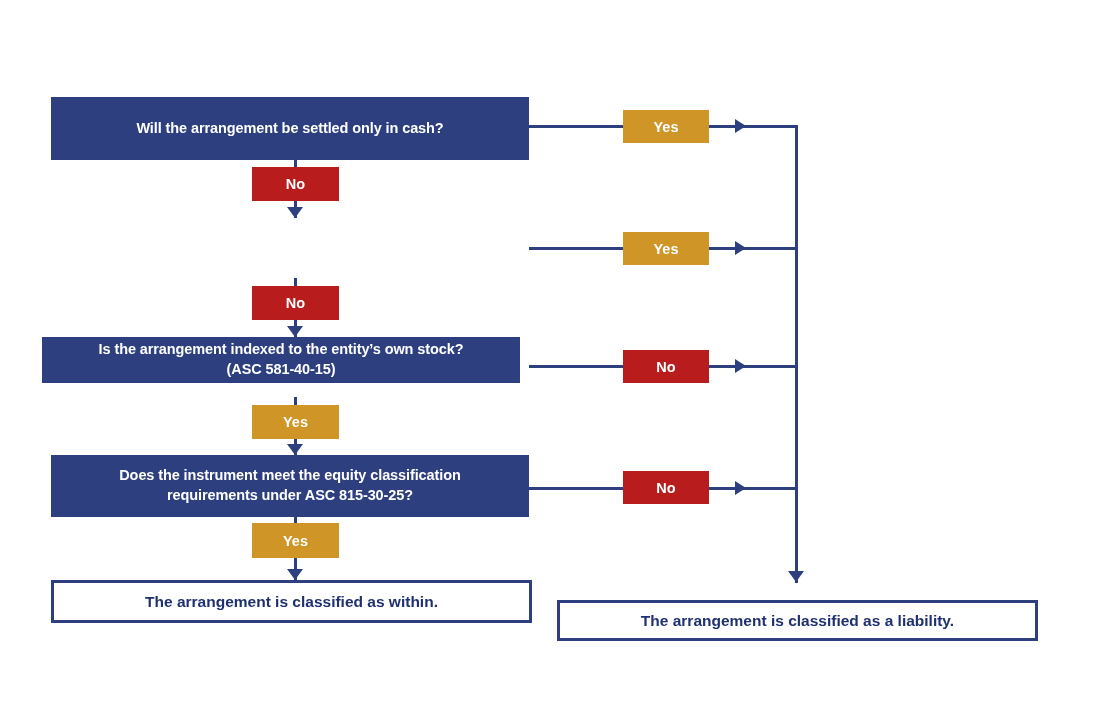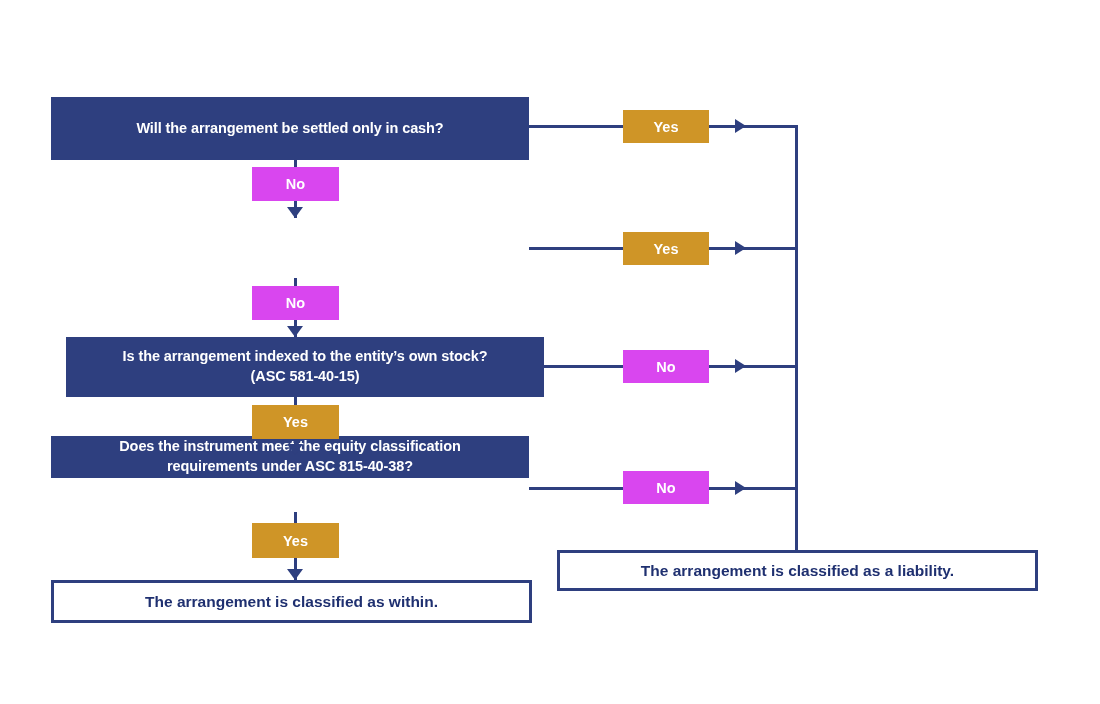--- a/index.html
+++ b/index.html
@@ -42,21 +42,21 @@
     position: absolute;
     display: flex;
     align-items: center;
     justify-content: center;
     color: #ffffff;
     font-size: 14.5px;
     font-weight: bold;
     box-sizing: border-box;
     z-index: 4;
   }
-  .chip.teal { background: #d946ef; }
+  .chip.teal { background: #b91c1c; }
   .chip.gold { background: #cf9527; }
 
   
   .result {
     position: absolute;
     background: #ffffff;
     border: 3px solid #2e3f7f;
     color: #1f3070;
     display: flex;
     align-items: center;
@@ -136,41 +136,41 @@
   <div class="vline" style="left:795px; top:125px; height:458px;"></div>
   <div class="arrow-down" style="left:788px; top:571px;"></div>
 
   <div class="decision" style="left:51px; top:97px; width:478px; height:63px;">
     <div>
       <span>Will the arrangement be settled only in cash?</span>
     </div>
   </div>
 
 
-  <div class="decision" style="left:66px; top:337px; width:478px; height:60px;">
+  <div class="decision" style="left:42px; top:337px; width:478px; height:46px;">
     <div>
       <span>Is the arrangement indexed to the entity’s own stock?</span>
       <span>(ASC 581-40-15)</span>
     </div>
   </div>
 
-  <div class="decision" style="left:51px; top:436px; width:478px; height:42px;">
+  <div class="decision" style="left:51px; top:455px; width:478px; height:62px;">
     <div>
       <span>Does the instrument meet the equity classification</span>
-      <span>requirements under ASC 815-40-38?</span>
+      <span>requirements under ASC 815-30-25?</span>
     </div>
   </div>
 
   <div class="chip teal" style="left:252px; top:167px; width:87px; height:34px;">No</div>
   <div class="chip teal" style="left:252px; top:286px; width:87px; height:34px;">No</div>
   <div class="chip gold" style="left:252px; top:405px; width:87px; height:34px;">Yes</div>
   <div class="chip gold" style="left:252px; top:523px; width:87px; height:35px;">Yes</div>
 
   <div class="chip gold" style="left:623px; top:110px; width:86px; height:33px;">Yes</div>
   <div class="chip gold" style="left:623px; top:232px; width:86px; height:33px;">Yes</div>
   <div class="chip teal" style="left:623px; top:350px; width:86px; height:33px;">No</div>
   <div class="chip teal" style="left:623px; top:471px; width:86px; height:33px;">No</div>
 
   <div class="result" style="left:51px; top:580px; width:481px; height:43px;">The arrangement is classified as within.</div>
 
-  <div class="result" style="left:557px; top:550px; width:481px; height:41px;">The arrangement is classified as a liability.</div>
+  <div class="result" style="left:557px; top:600px; width:481px; height:41px;">The arrangement is classified as a liability.</div>
 
 </div>
 
 </body></html>

